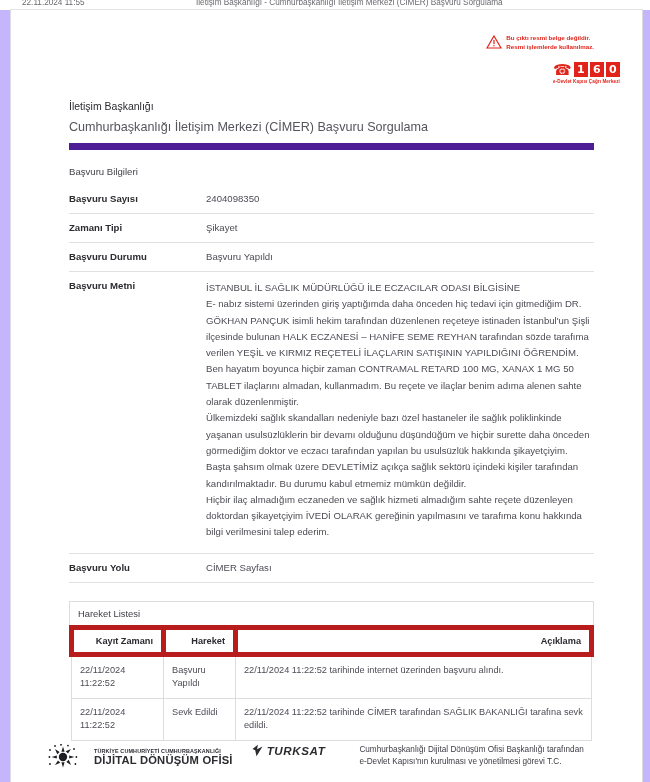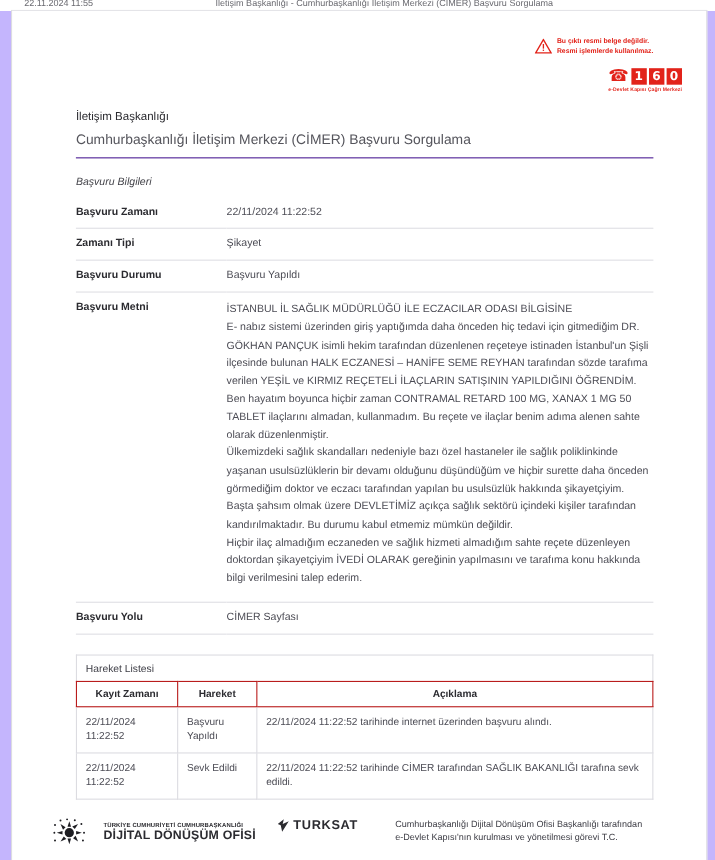--- a/index.html
+++ b/index.html
@@ -109,28 +109,27 @@
   
   .body { padding: 14px 48px 0 58px; }
 
   .org-name {
     font-size: 10.5px; font-weight: 400; color: #2b2b30;
     margin-bottom: 8px;
   }
   .page-title {
     font-size: 12.6px; color: #55555c; font-weight: 400;
     padding-bottom: 9px;
-    border-bottom: 1px solid #4c1d95;
+    border-bottom: 7px solid #4c1d95;
     margin-bottom: 16px;
   }
 
   .section-label {
     font-size: 9.6px; color: #44444a;
     margin-bottom: 8px;
-    font-style: italic;
   }
 
   table.kv { width: 100%; border-collapse: collapse; }
   table.kv tr { }
   table.kv td {
     padding: 8px 0 9px 0;
     vertical-align: top;
     border-bottom: 1px solid #dfdfe4;
     font-size: 9.6px;
   }
@@ -158,25 +157,25 @@
     caption-side: top;
     text-align: left;
     padding: 6px 8px 6px 8px;
     font-size: 9.4px;
     color: #3e3e46;
     border: 1px solid #dcdce1;
     border-bottom: none;
     background: #ffffff;
   }
   table.hl th {
-    text-align: center;
+    text-align: right;
     font-weight: 700;
     color: #2b2b30;
     padding: 6px 8px;
-    border: 1px solid #b91c1c;
+    border: 5px solid #b91c1c;
     background: #ffffff;
     white-space: nowrap;
   }
   table.hl td {
     padding: 7px 8px;
     border: 1px solid #dcdce1;
     color: #4c4c55;
     vertical-align: top;
     line-height: 13.5px;
   }
@@ -200,21 +199,21 @@
     white-space: nowrap; font-weight: 600;
   }
   .ddo-text-2 {
     font-size: 11.2px; color: #2b2b30; font-weight: 700;
     letter-spacing: .2px; white-space: nowrap; line-height: 12px;
   }
   .turksat { display: flex; align-items: center; gap: 3px; margin-left: 18px; }
   .turksat-mark { width: 13px; height: 13px; }
   .turksat-word {
     font-size: 11.6px; color: #2b2b30; font-weight: 600;
-    letter-spacing: .6px; white-space: nowrap;
+    letter-spacing: .6px; white-space: nowrap; font-style: italic;
   }
   .footer-note {
     margin-left: 34px;
     font-size: 8.2px; color: #3c3c44;
     line-height: 12.4px;
     white-space: nowrap;
   }
 </style>
 </head>
 <body>
@@ -257,22 +256,22 @@
     <div class="body">
 
       <div class="org-name">İletişim Başkanlığı</div>
       <div class="page-title">Cumhurbaşkanlığı İletişim Merkezi (CİMER) Başvuru Sorgulama</div>
 
       <div class="section-label">Başvuru Bilgileri</div>
 
       <table class="kv">
         <tbody>
           <tr>
-            <td class="k">Başvuru Zamanı</td>
-            <td class="v">22/11/2024 11:22:52</td>
+            <td class="k">Başvuru Sayısı</td>
+            <td class="v">2404098350</td>
           </tr>
           <tr>
             <td class="k">Zamanı Tipi</td>
             <td class="v">Şikayet</td>
           </tr>
           <tr>
             <td class="k">Başvuru Durumu</td>
             <td class="v">Başvuru Yapıldı</td>
           </tr>
           <tr class="metni">

